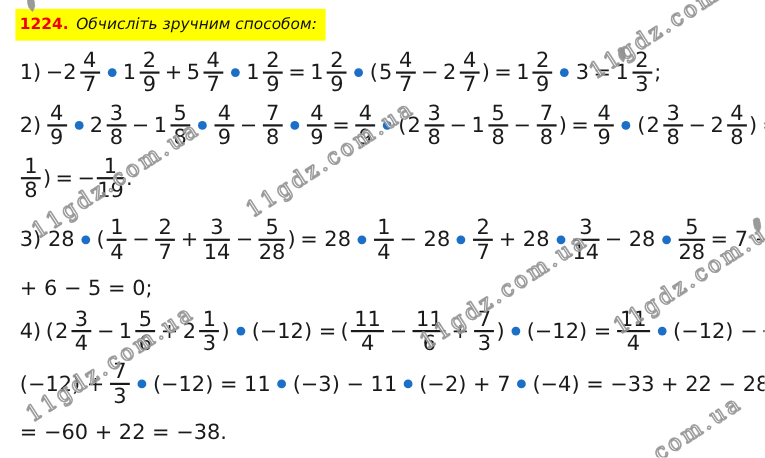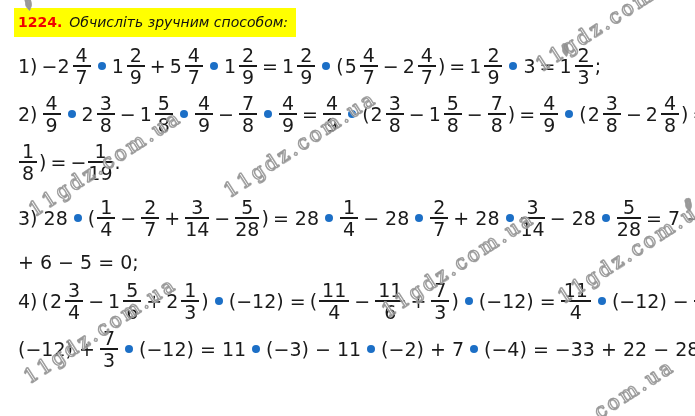--- a/index.html
+++ b/index.html
@@ -65,20 +65,21 @@
   </div>
 
   <div class="math" id="math">
       <span class="mrow"><span class="tok">1)</span><span class="mixed"><span class="whole">−2</span><span class="stack"><span class="nu">4</span><span class="de">7</span></span></span><span class="dot"></span><span class="mixed"><span class="whole">1</span><span class="stack"><span class="nu">2</span><span class="de">9</span></span></span><span class="tok">+</span><span class="mixed"><span class="whole">5</span><span class="stack"><span class="nu">4</span><span class="de">7</span></span></span><span class="dot"></span><span class="mixed"><span class="whole">1</span><span class="stack"><span class="nu">2</span><span class="de">9</span></span></span><span class="tok">=</span><span class="mixed"><span class="whole">1</span><span class="stack"><span class="nu">2</span><span class="de">9</span></span></span><span class="dot"></span><span class="mixed"><span class="pre">(</span><span class="whole">5</span><span class="stack"><span class="nu">4</span><span class="de">7</span></span></span><span class="tok">−</span><span class="mixed"><span class="whole">2</span><span class="stack"><span class="nu">4</span><span class="de">7</span></span><span class="suf">)</span></span><span class="tok">=</span><span class="mixed"><span class="whole">1</span><span class="stack"><span class="nu">2</span><span class="de">9</span></span></span><span class="dot"></span><span class="tok">3</span><span class="tok">=</span><span class="mixed"><span class="whole">1</span><span class="stack"><span class="nu">2</span><span class="de">3</span></span><span class="suf">;</span></span></span>
       <span class="mrow"><span class="tok">2)</span><span class="frac"><span class="stack"><span class="nu">4</span><span class="de">9</span></span></span><span class="dot"></span><span class="mixed"><span class="whole">2</span><span class="stack"><span class="nu">3</span><span class="de">8</span></span></span><span class="tok">−</span><span class="mixed"><span class="whole">1</span><span class="stack"><span class="nu">5</span><span class="de">8</span></span></span><span class="dot"></span><span class="frac"><span class="stack"><span class="nu">4</span><span class="de">9</span></span></span><span class="tok">−</span><span class="frac"><span class="stack"><span class="nu">7</span><span class="de">8</span></span></span><span class="dot"></span><span class="frac"><span class="stack"><span class="nu">4</span><span class="de">9</span></span></span><span class="tok">=</span><span class="frac"><span class="stack"><span class="nu">4</span><span class="de">9</span></span></span><span class="dot"></span><span class="mixed"><span class="pre">(</span><span class="whole">2</span><span class="stack"><span class="nu">3</span><span class="de">8</span></span></span><span class="tok">−</span><span class="mixed"><span class="whole">1</span><span class="stack"><span class="nu">5</span><span class="de">8</span></span></span><span class="tok">−</span><span class="frac"><span class="stack"><span class="nu">7</span><span class="de">8</span></span><span class="suf">)</span></span><span class="tok">=</span><span class="frac"><span class="stack"><span class="nu">4</span><span class="de">9</span></span></span><span class="dot"></span><span class="mixed"><span class="pre">(</span><span class="whole">2</span><span class="stack"><span class="nu">3</span><span class="de">8</span></span></span><span class="tok">−</span><span class="mixed"><span class="whole">2</span><span class="stack"><span class="nu">4</span><span class="de">8</span></span><span class="suf">)</span></span><span class="tok">=</span></span>
       <span class="mrow"><span class="frac"><span class="stack"><span class="nu">1</span><span class="de">8</span></span><span class="suf">)</span></span><span class="tok">=</span><span class="frac"><span class="pre">−</span><span class="stack"><span class="nu">1</span><span class="de">19</span></span><span class="suf">.</span></span></span>
       <span class="mrow"><span class="tok">3) 28</span><span class="dot"></span><span class="frac"><span class="pre">(</span><span class="stack"><span class="nu">1</span><span class="de">4</span></span></span><span class="tok">−</span><span class="frac"><span class="stack"><span class="nu">2</span><span class="de">7</span></span></span><span class="tok">+</span><span class="frac"><span class="stack"><span class="nu">3</span><span class="de">14</span></span></span><span class="tok">−</span><span class="frac"><span class="stack"><span class="nu">5</span><span class="de">28</span></span><span class="suf">)</span></span><span class="tok">= 28</span><span class="dot"></span><span class="frac"><span class="stack"><span class="nu">1</span><span class="de">4</span></span></span><span class="tok">− 28</span><span class="dot"></span><span class="frac"><span class="stack"><span class="nu">2</span><span class="de">7</span></span></span><span class="tok">+ 28</span><span class="dot"></span><span class="frac"><span class="stack"><span class="nu">3</span><span class="de">14</span></span></span><span class="tok">− 28</span><span class="dot"></span><span class="frac"><span class="stack"><span class="nu">5</span><span class="de">28</span></span></span><span class="tok">= 7 − 8</span></span>
       <span class="mrow plain"><span class="tok">+ 6 − 5 = 0;</span></span>
       <span class="mrow"><span class="tok">4)</span><span class="mixed"><span class="pre">(</span><span class="whole">2</span><span class="stack"><span class="nu">3</span><span class="de">4</span></span></span><span class="tok">−</span><span class="mixed"><span class="whole">1</span><span class="stack"><span class="nu">5</span><span class="de">6</span></span></span><span class="tok">+</span><span class="mixed"><span class="whole">2</span><span class="stack"><span class="nu">1</span><span class="de">3</span></span><span class="suf">)</span></span><span class="dot"></span><span class="tok">(−12) =</span><span class="frac"><span class="pre">(</span><span class="stack"><span class="nu">11</span><span class="de">4</span></span></span><span class="tok">−</span><span class="frac"><span class="stack"><span class="nu">11</span><span class="de">6</span></span></span><span class="tok">+</span><span class="frac"><span class="stack"><span class="nu">7</span><span class="de">3</span></span><span class="suf">)</span></span><span class="dot"></span><span class="tok">(−12) =</span><span class="frac"><span class="stack"><span class="nu">11</span><span class="de">4</span></span></span><span class="dot"></span><span class="tok">(−12) −</span><span class="frac"><span class="stack"><span class="nu">11</span><span class="de">6</span></span></span></span>
       <span class="mrow"><span class="tok">(−12) +</span><span class="frac"><span class="stack"><span class="nu">7</span><span class="de">3</span></span></span><span class="dot"></span><span class="tok">(−12) = 11</span><span class="dot"></span><span class="tok">(−3) − 11</span><span class="dot"></span><span class="tok">(−2) + 7</span><span class="dot"></span><span class="tok">(−4) = −33 + 22 − 28</span></span>
+      <span class="mrow plain"><span class="tok">= −60 + 22 = −38.</span></span>
     </div>
 
   <span class="wm wm1">11gdz.com.ua</span>
   <span class="wm wm2">11gdz.com.ua</span>
   <span class="wm wm3">11gdz.com.ua</span>
   <span class="wm wm4">11gdz.com.ua</span>
   <span class="wm wm5">11gdz.com.ua</span>
   <span class="wm wm6">11gdz.com.ua</span>
   <span class="wm wm7">11gdz.com.ua</span>
   <span class="wm pen pn1">✎</span>

